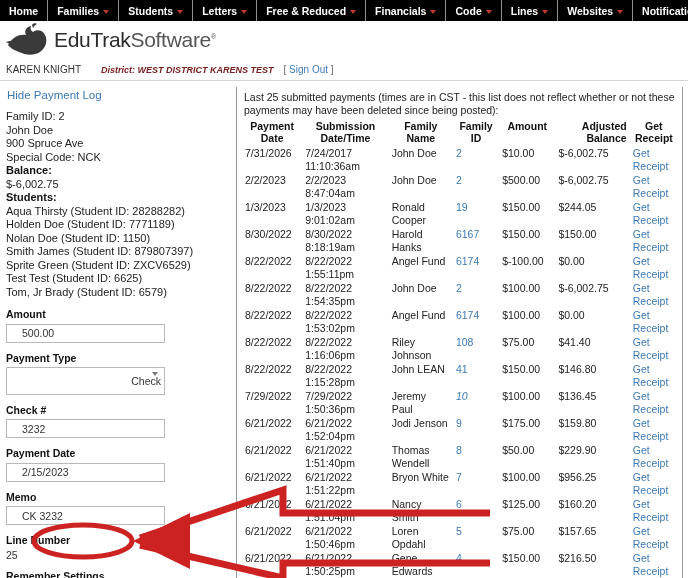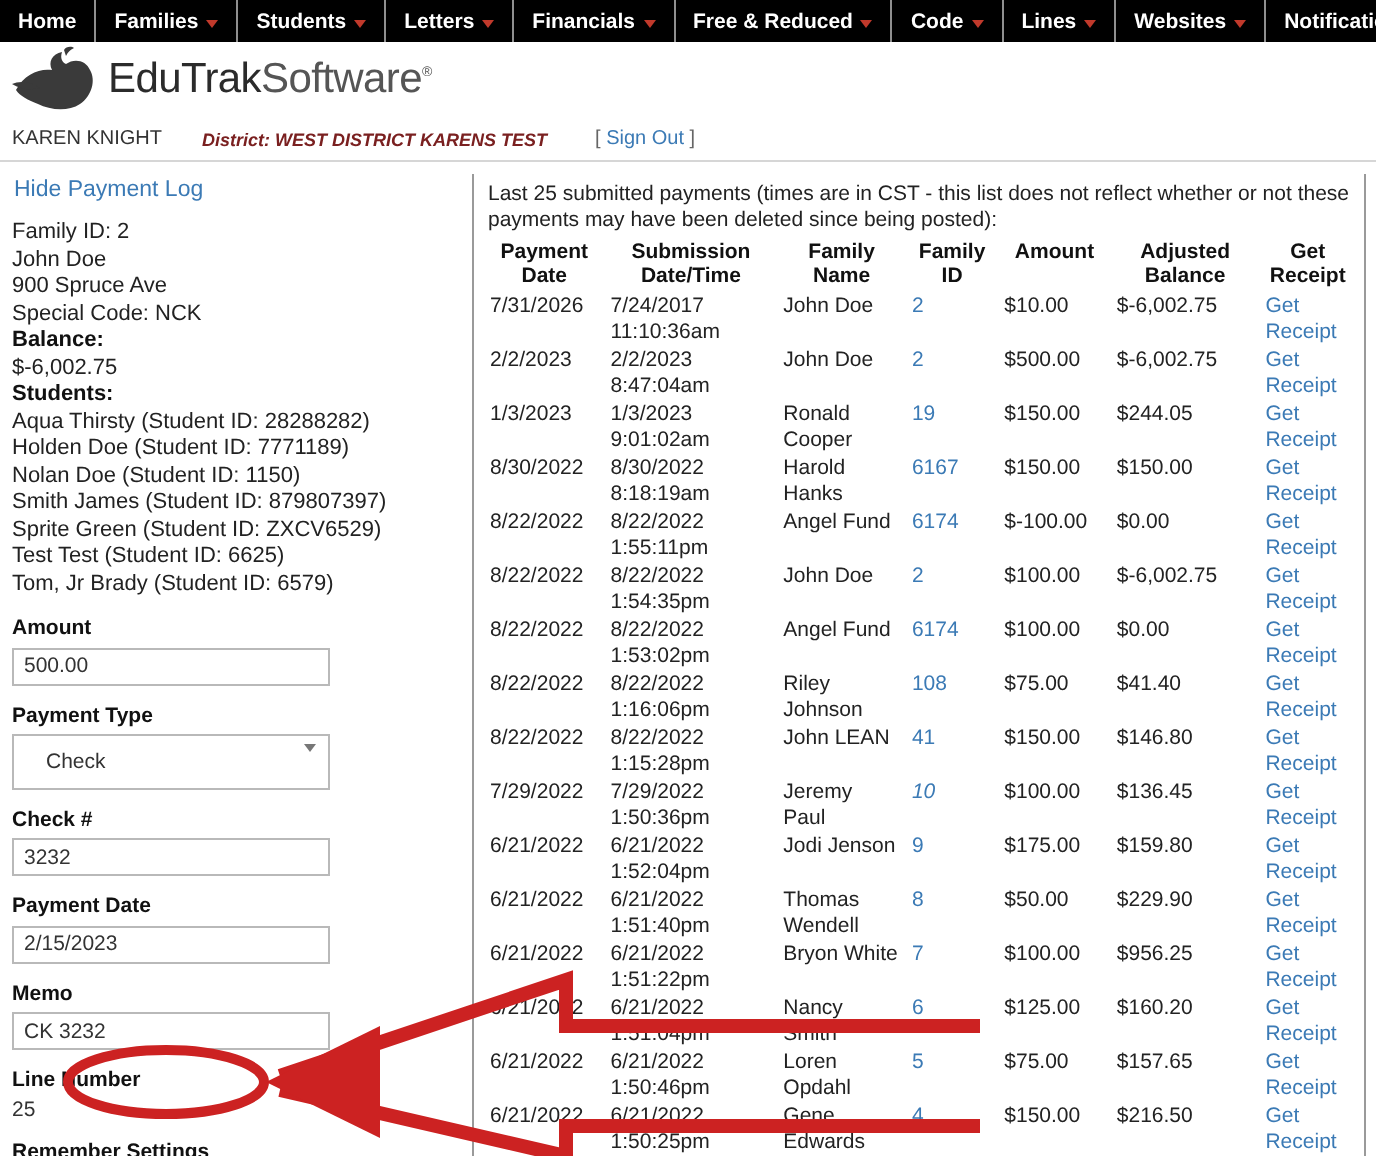--- a/index.html
+++ b/index.html
@@ -75,21 +75,21 @@
   }
   .user-name { color: #333; }
   .district {
     margin-left: 20px;
     font-style: italic;
     font-weight: bold;
     font-size: 9px;
     color: #7a2020;
     white-space: nowrap;
   }
-  .signout-wrap { margin-left: 24px; font-size: 10px; color: #666; }
+  .signout-wrap { margin-left: 10px; font-size: 10px; color: #666; }
   .signout { color: #3b7ab5; text-decoration: none; }
 
   
   .content { position: relative; height: 497px; }
 
   .leftpane {
     position: absolute;
     left: 0; top: 0;
     width: 228px;
     height: 497px;
@@ -129,31 +129,32 @@
     margin-top: 9px;
     margin-bottom: 3px;
   }
   .tinput {
     width: 159px;
     height: 19px;
     border: 1px solid #b9b9b9;
     background: #fff;
     font-size: 10.5px;
     color: #333;
-    padding: 0 5px;
+    padding: 0 15px;
     font-family: "Liberation Sans", sans-serif;
     border-radius: 0;
   }
   select.tinput {
     height: 28px;
-    padding: 0 16px;
+    padding: 0 3px;
     -webkit-appearance: none;
     appearance: none;
     background-image: none;
     position: relative;
+    text-align: right;
   }
   .select-wrap { position: relative; width: 159px; }
   .select-arrow {
     position: absolute; right: 7px; top: 5px;
     width: 0; height: 0;
     border-left: 3.5px solid transparent;
     border-right: 3.5px solid transparent;
     border-top: 4px solid #777;
     pointer-events: none;
   }
@@ -184,21 +185,21 @@
     padding: 1px 3px 1px 3px;
     vertical-align: top;
     line-height: 12.5px;
     white-space: normal;
   }
   .th-pdate   { text-align: center; width: 60px; }
   .th-sdate   { text-align: center; width: 86px; }
   .th-fname   { text-align: center; width: 64px; }
   .th-fid     { text-align: center; width: 46px; }
   .th-amt     { text-align: center; width: 56px; }
-  .th-adj     { text-align: center; width: 74px; }
+  .th-adj     { text-align: right; width: 74px; }
   .th-rcpt    { text-align: center; width: 48px; }
 
   .c-pdate { text-align: left; white-space: nowrap; }
   .c-sdate { text-align: left;  white-space: nowrap; }
   .c-fname { text-align: left; }
   .c-fid   { text-align: left; color: #3b7ab5; }
   .c-amt   { text-align: left; white-space: nowrap; }
   .c-adj   { text-align: left; white-space: nowrap; }
   .c-rcpt  { text-align: left; color: #3b7ab5; width: 48px; }
   .c-rcpt a { color: #3b7ab5; text-decoration: none; }
@@ -226,25 +227,25 @@
       </div>
       <div class="nav-item">
         <span>Students</span>
         <span class="caret"></span>
       </div>
       <div class="nav-item">
         <span>Letters</span>
         <span class="caret"></span>
       </div>
       <div class="nav-item">
+        <span>Free &amp; Reduced</span>
+        <span class="caret"></span>
+      </div>
+      <div class="nav-item">
         <span>Financials</span>
-        <span class="caret"></span>
-      </div>
-      <div class="nav-item">
-        <span>Free &amp; Reduced</span>
         <span class="caret"></span>
       </div>
       <div class="nav-item">
         <span>Code</span>
         <span class="caret"></span>
       </div>
       <div class="nav-item">
         <span>Lines</span>
         <span class="caret"></span>
       </div>

